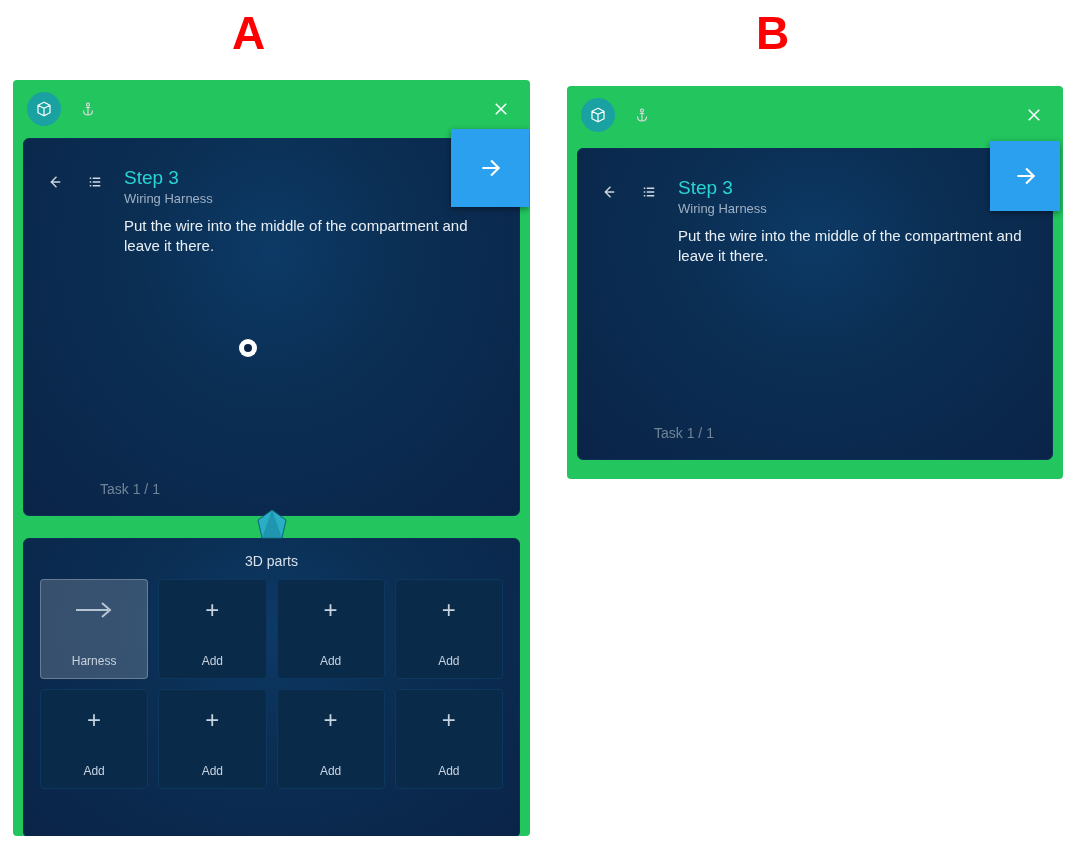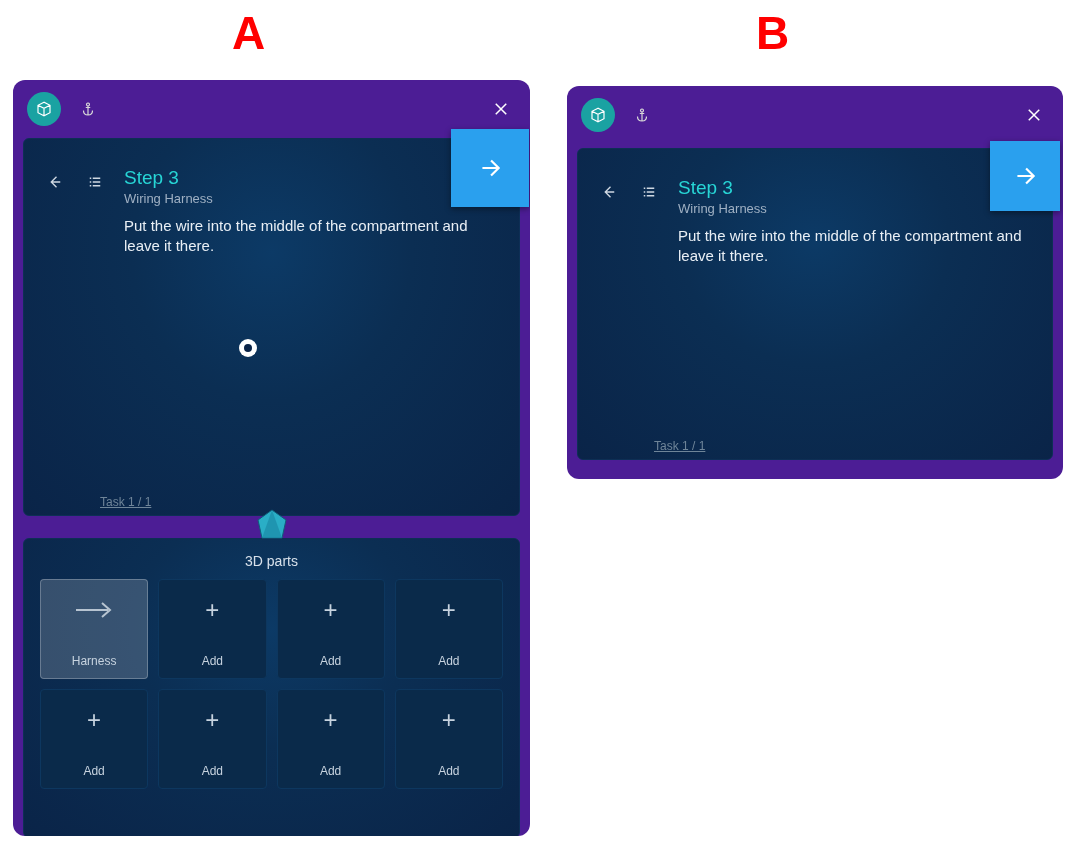--- a/index.html
+++ b/index.html
@@ -16,22 +16,22 @@
     font-size: 46px;
     font-weight: 700;
     color: #ff0000;
     top: 6px;
   }
   .figA { left: 232px; }
   .figB { left: 756px; }
 
   .device {
     position: absolute;
-    background: #4c1d95;
-    border-radius: 12px;
+    background: #22c55e;
+    border-radius: 4px;
     overflow: hidden;
   }
   .deviceA { left: 13px;  top: 80px;  width: 517px; height: 756px; }
   .deviceB { left: 567px; top: 86px;  width: 496px; height: 393px; }
 
   .titlebar {
     display: flex;
     align-items: center;
     height: 58px;
     padding: 0 14px;
@@ -103,24 +103,23 @@
     border-radius: 50%;
     background:#ffffff;
   }
   .cursor-dot::after{
     content:""; position:absolute; left:5px; top:5px; width:8px; height:8px;
     border-radius:50%; background:#0a2448;
   }
 
   .task-counter {
     position: absolute;
-    left: 76px; bottom: 6px;
+    left: 76px; bottom: 18px;
     color: #6f8599;
-    font-size: 12px;
-    text-decoration: underline;
+    font-size: 14px;
   }
 
   .gem {
     position:absolute;
     left: 50%; transform:translateX(-50%);
     top: 428px;
     width: 36px; height: 36px;
     z-index: 5;
   }
   .gem svg { width:100%; height:100%; }

